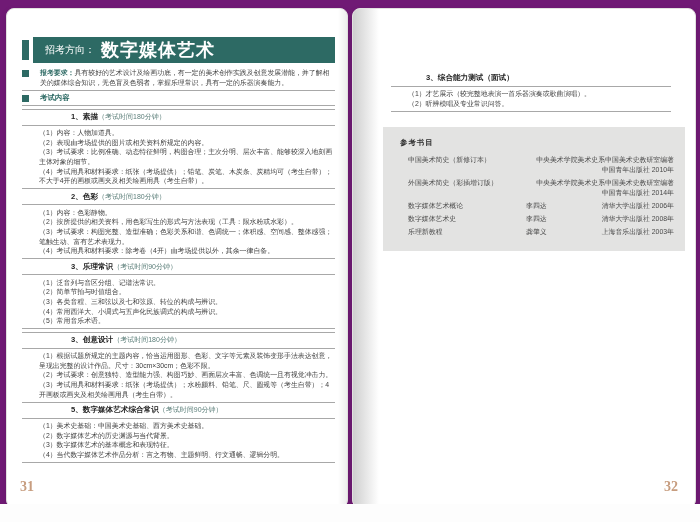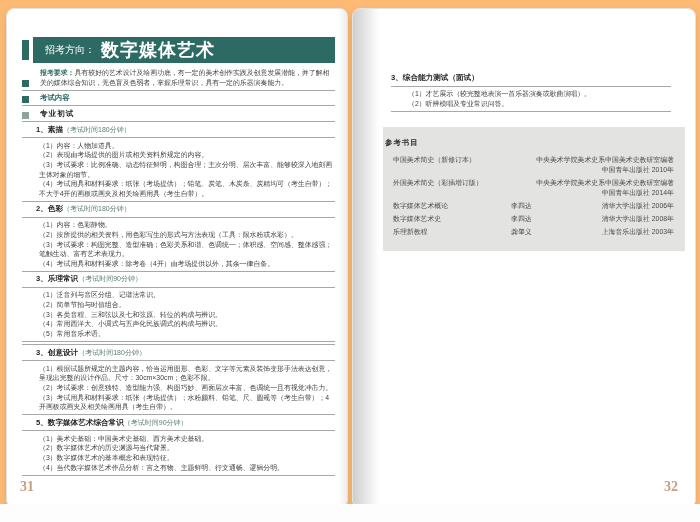--- a/index.html
+++ b/index.html
@@ -1,51 +1,51 @@
 <!DOCTYPE html>
 <html><head>
 <meta charset="utf-8">
 <style>
   html,body{margin:0;padding:0;background:#fdfdfd;}
-  #canvas{position:relative;width:700px;height:504px;background:#fdba74;overflow:hidden;
+  #canvas{position:relative;width:700px;height:504px;background:#701a75;overflow:hidden;
           font-family:"Liberation Sans",sans-serif;}
   .page{position:absolute;top:8px;height:498px;background:#ffffff;border:1px solid #e2e2e0;
         border-radius:8px;box-shadow:0 3px 7px rgba(0,0,0,0.10);overflow:hidden;}
   .page-left{left:6px;width:340px;}
   .page-right{left:352px;width:342px;}
   .shade-left{position:absolute;right:0;top:0;bottom:0;width:9px;
               background:linear-gradient(to left,rgba(0,0,0,0.07),rgba(0,0,0,0));}
   .shade-right{position:absolute;left:0;top:0;bottom:0;width:26px;
                background:linear-gradient(to right,rgba(80,80,80,0.28),rgba(0,0,0,0));}
   
   .content{position:absolute;left:15px;right:12px;top:28px;}
   .band-row{display:flex;align-items:center;margin-bottom:5px;}
   .band-tab{width:7px;height:20px;background:#2d6a64;margin-right:4px;}
   .band{flex:1;height:26px;background:#2d6a64;color:#ffffff;display:flex;
         align-items:center;padding-left:12px;}
   .band-prefix{font-size:10px;margin-right:6px;}
   .band-title{font-size:18px;font-weight:bold;letter-spacing:1px;}
-  .brow{display:flex;align-items:flex-end;}
+  .brow{display:flex;align-items:flex-start;}
   .sq{width:7px;height:7px;margin:2px 11px 0 0;flex:none;}
   .sq-teal{background:#2d6a64;}
   .sq-gray{background:#8ba49f;}
   .req-text{font-size:6.9px;line-height:9.6px;color:#3f3f3f;}
   .req-label{color:#2d6a64;font-weight:bold;}
   .lbl-teal{font-size:7.4px;line-height:9.6px;font-weight:bold;color:#2d6a64;}
   .lbl-dark{font-size:7.6px;line-height:10px;font-weight:bold;color:#1f1f1f;letter-spacing:1px;}
   .rule{border-top:1px solid #a8a8a8;margin:2.5px 0;height:0;}
   .sec-head{padding-left:14px;font-size:7.6px;line-height:10px;}
-  .sec-name{font-weight:bold;color:#1f1f1f;}
+  .sec-name{font-weight:bold;color:#1f1f1f;margin-left:35px;}
   .sec-time{font-weight:normal;color:#5c7f7a;font-size:7px;}
   .items{padding-left:17px;}
   .item{font-size:6.9px;line-height:9.6px;color:#3f3f3f;}
   
   .content-r{position:absolute;left:38px;right:24px;top:64px;}
   .refbox{position:absolute;left:30px;right:10px;top:118px;background:#e3e3e2;
-          padding:11px 11px 11px 2px;}
+          padding:11px 11px 11px 17px;}
   .ref-title{font-size:7.4px;font-weight:bold;color:#2f2f2f;margin-bottom:7px;letter-spacing:1px;}
   .ref-row{display:flex;font-size:6.9px;line-height:10px;color:#4a4a4a;
            margin-bottom:3px;padding-left:8px;}
   .ref-book{width:118px;flex:none;}
   .ref-author{width:58px;flex:none;}
   .ref-pub{flex:1;text-align:right;}
   .page-num{position:absolute;bottom:12px;font-family:"Liberation Serif",serif;
             font-weight:bold;font-size:14px;color:#c79d7f;}
   .pn-left{left:13px;}
   .pn-right{right:17px;margin-top:12px;}
@@ -74,24 +74,20 @@
         </div>
       </div>
       <div class="rule"></div>
 
       <div class="brow">
         <div class="sq sq-teal"></div>
         <div class="lbl-teal">考试内容</div>
       </div>
       <div class="rule"></div>
 
-      <div class="brow">
-        <div class="sq sq-gray"></div>
-        <div class="lbl-dark">专业初试</div>
-      </div>
       <div class="rule"></div>
 
       <div class="sec-head">
         <span class="sec-name">1、素描</span><span class="sec-time">（考试时间180分钟）</span>
       </div>
       <div class="rule"></div>
       <div class="items">
         <div class="item">（1）内容：人物加道具。</div>
         <div class="item">（2）表现由考场提供的图片或相关资料所规定的内容。</div>
         <div class="item">（3）考试要求：比例准确、动态特征鲜明，构图合理；主次分明、层次丰富、能够较深入地刻画主体对象的细节。</div>

